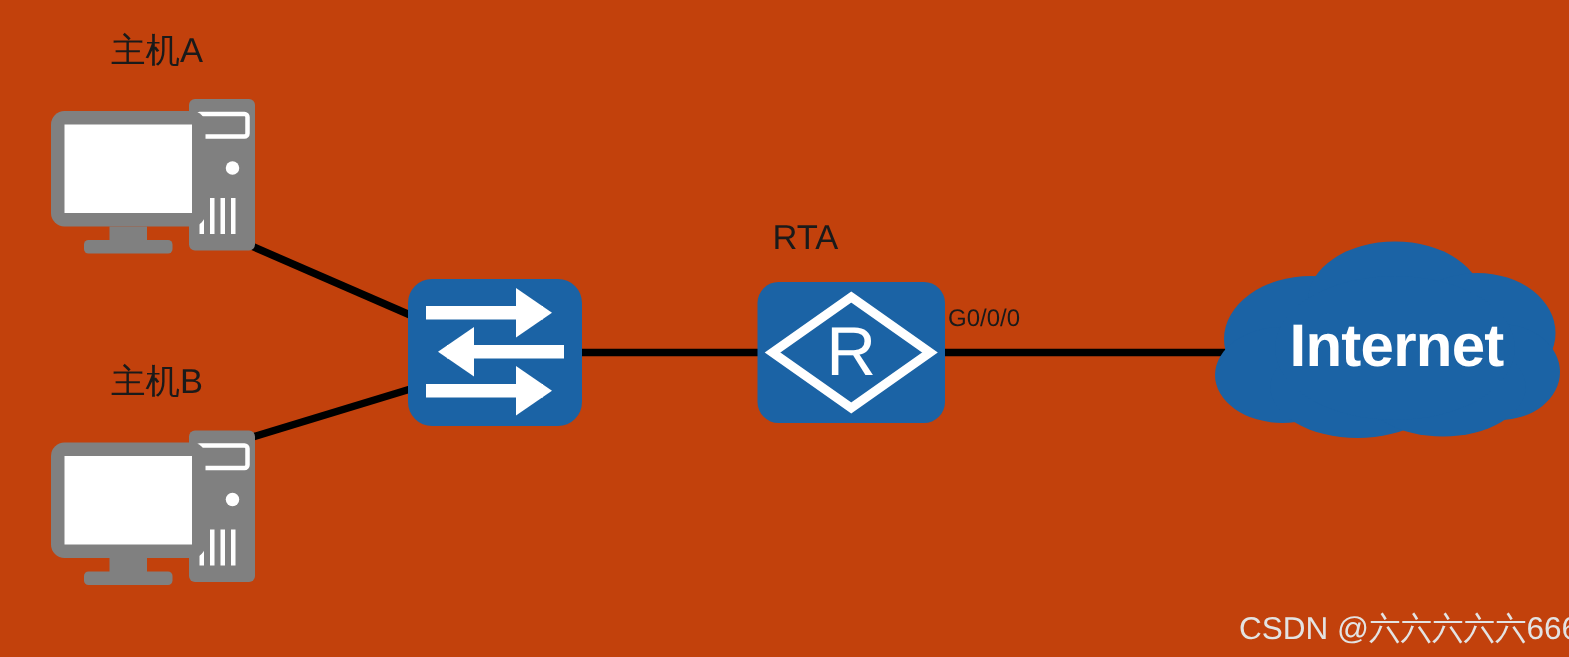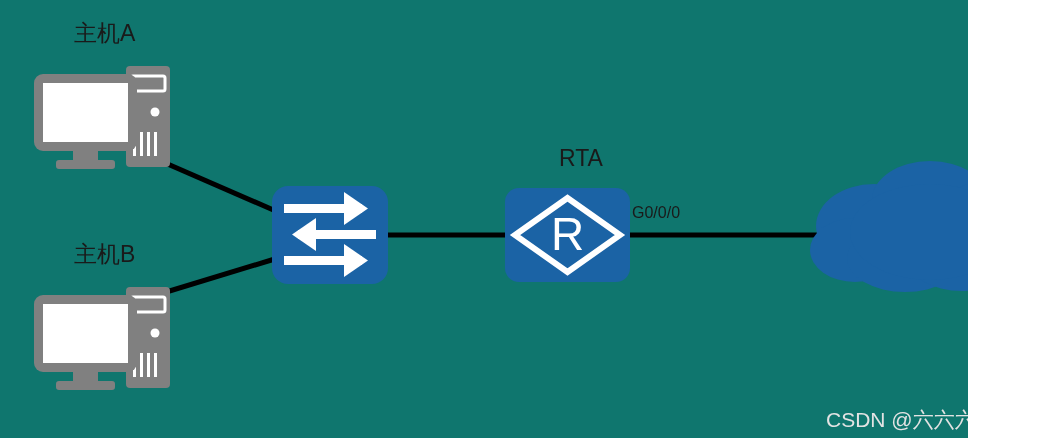--- a/index.html
+++ b/index.html
@@ -5,23 +5,23 @@
   html, body {
     margin: 0;
     padding: 0;
     background: #ffffff;
   }
   body {
     font-family: "Liberation Sans", "DejaVu Sans", sans-serif;
   }
   #canvas {
     position: relative;
-    width: 968px;
+    width: 1046px;
     height: 438px;
-    background: #0f766e;
+    background: #c2410c;
     overflow: hidden;
   }
   .node-label {
     position: absolute;
     color: #1a1a1a;
     font-size: 23px;
     line-height: 1;
     white-space: nowrap;
     font-family: "Liberation Sans", "DejaVu Sans", sans-serif;
   }
@@ -130,21 +130,21 @@
     <rect x="284" y="204" width="78" height="9" fill="#ffffff"></rect>
     <polygon points="344,192 368,208.5 344,225" fill="#ffffff"></polygon>
 
     <rect x="298" y="230" width="78" height="9" fill="#ffffff"></rect>
     <polygon points="316,218 292,234.5 316,251" fill="#ffffff"></polygon>
 
     <rect x="284" y="256" width="78" height="9" fill="#ffffff"></rect>
     <polygon points="344,244 368,260.5 344,277" fill="#ffffff"></polygon>
   </svg>
 
-  <div class="node-label" style="left:559px; top:147px;">RTA</div>
+  <div class="node-label" style="left:515px; top:147px;">RTA</div>
 
   <svg class="svg-layer" viewBox="0 0 1046 438" xmlns="http://www.w3.org/2000/svg">
     <rect x="505" y="188" width="125" height="94" rx="14" fill="#1b63a5"></rect>
     <polygon points="567.5,198 620,235 567.5,272 515,235" fill="none" stroke="#ffffff" stroke-width="6"></polygon>
     <text x="567.5" y="250" text-anchor="middle" font-family="Liberation Sans, DejaVu Sans, sans-serif" font-size="46" fill="#ffffff">R</text>
   </svg>
 
   <div class="iface-label" style="left:632px; top:205px;">G0/0/0</div>
 
   <svg class="svg-layer" viewBox="0 0 1046 438" xmlns="http://www.w3.org/2000/svg">
@@ -153,16 +153,17 @@
       <ellipse cx="930" cy="200" rx="58" ry="39"></ellipse>
       <ellipse cx="985" cy="222" rx="52" ry="40"></ellipse>
       <ellipse cx="1000" cy="248" rx="40" ry="32"></ellipse>
       <ellipse cx="855" cy="250" rx="45" ry="32"></ellipse>
       <ellipse cx="905" cy="258" rx="58" ry="34"></ellipse>
       <ellipse cx="962" cy="258" rx="55" ry="33"></ellipse>
       <ellipse cx="930" cy="232" rx="80" ry="48"></ellipse>
     </g>
   </svg>
 
+  <div class="cloud-text" style="left:846px; top:211px; width:170px; text-align:center;">Internet</div>
 
   <div class="watermark" style="left:826px; top:409px;">CSDN @六六六六六6666</div>
 
 </div>
 
 </body></html>

